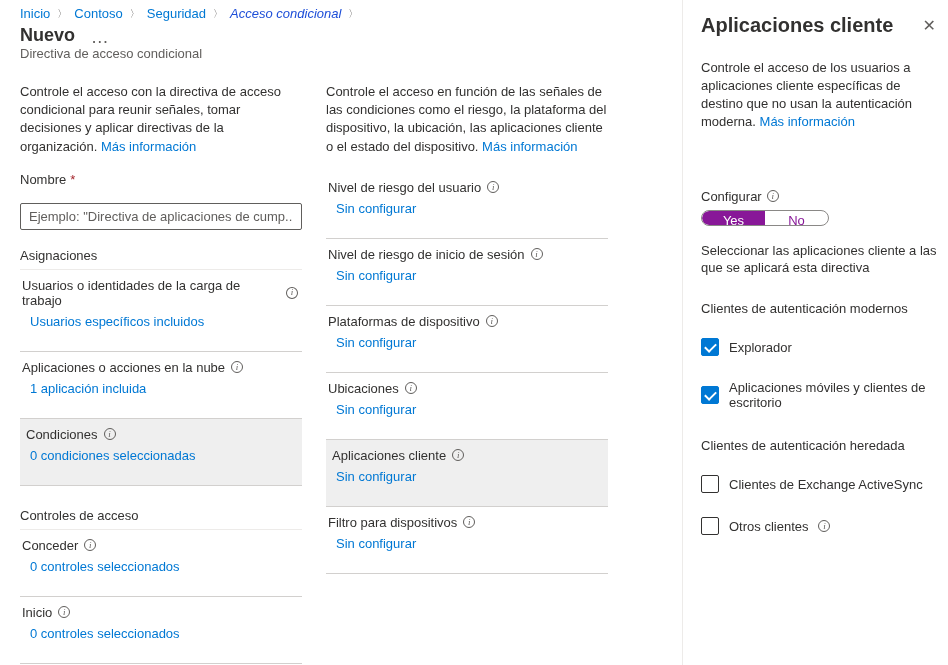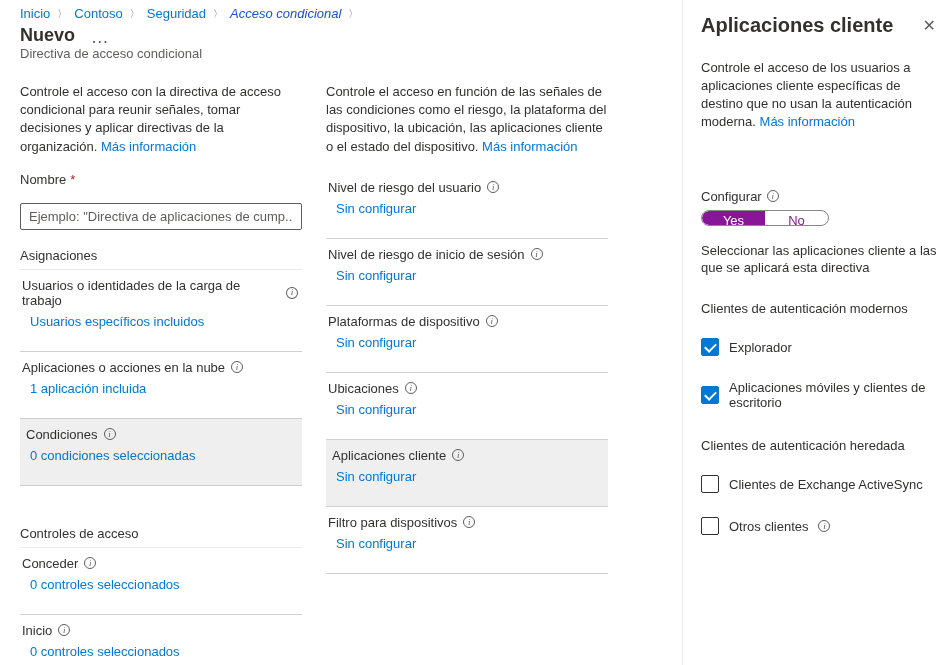--- a/index.html
+++ b/index.html
@@ -150,21 +150,21 @@
       </div>
 
       <div class="grp selected">
         <div class="grp-head">
           <span>Condiciones</span>
           <span class="info-ic">i</span>
         </div>
         <a class="grp-link">0 condiciones seleccionadas</a>
       </div>
 
-      <div class="section-label" style="margin-top:40px;">Controles de acceso</div>
+      <div class="section-label" style="margin-top:22px;">Controles de acceso</div>
       <hr class="grp-divider">
 
       <div class="grp">
         <div class="grp-head">
           <span>Conceder</span>
           <span class="info-ic">i</span>
         </div>
         <a class="grp-link">0 controles seleccionados</a>
       </div>
 

